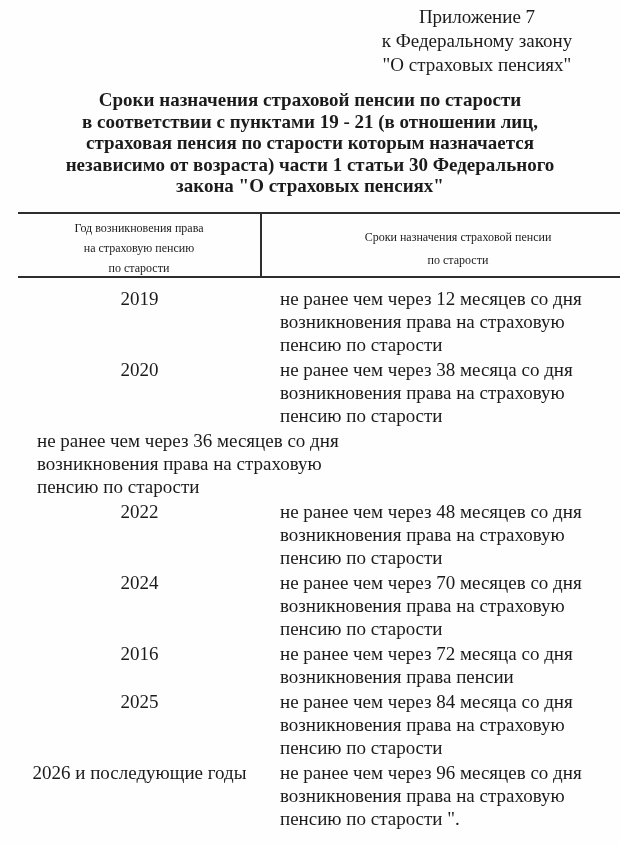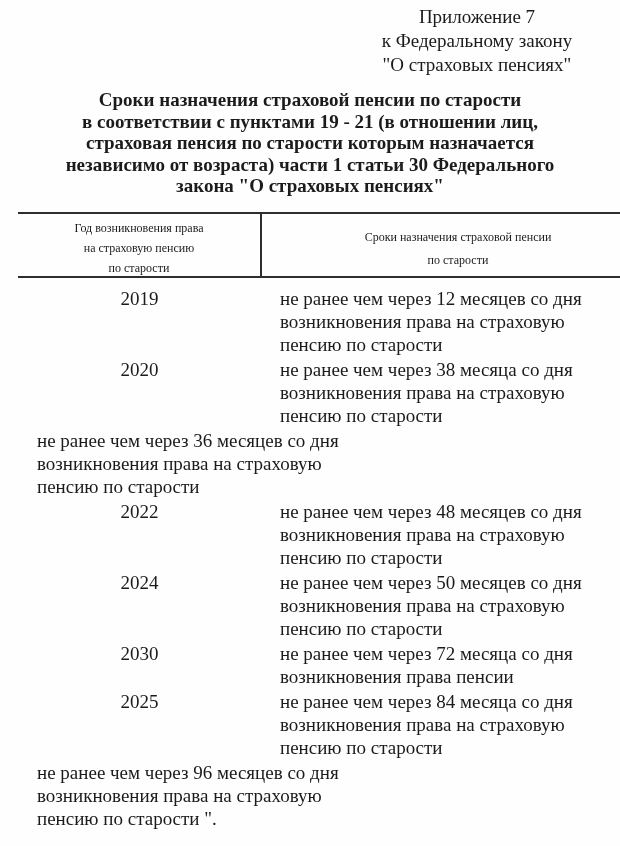--- a/index.html
+++ b/index.html
@@ -121,35 +121,36 @@
 пенсию по старости</div>
     </div>
     <div class="trow">
       <div class="td-year">2022</div>
       <div class="td-term">не ранее чем через 48 месяцев со дня
 возникновения права на страховую
 пенсию по старости</div>
     </div>
     <div class="trow">
       <div class="td-year">2024</div>
-      <div class="td-term">не ранее чем через 50 месяцев со дня
+      <div class="td-term">не ранее чем через 70 месяцев со дня
 возникновения права на страховую
 пенсию по старости</div>
     </div>
     <div class="trow">
-      <div class="td-year">2030</div>
+      <div class="td-year">2016</div>
       <div class="td-term">не ранее чем через 72 месяца со дня
 возникновения права пенсии</div>
     </div>
     <div class="trow">
       <div class="td-year">2025</div>
       <div class="td-term">не ранее чем через 84 месяца со дня
 возникновения права на страховую
 пенсию по старости</div>
     </div>
     <div class="trow">
+      <div class="td-year">2026 и последующие годы</div>
       <div class="td-term">не ранее чем через 96 месяцев со дня
 возникновения права на страховую
 пенсию по старости ".</div>
     </div>
   </div>
 
 </div>
 
 </body></html>

